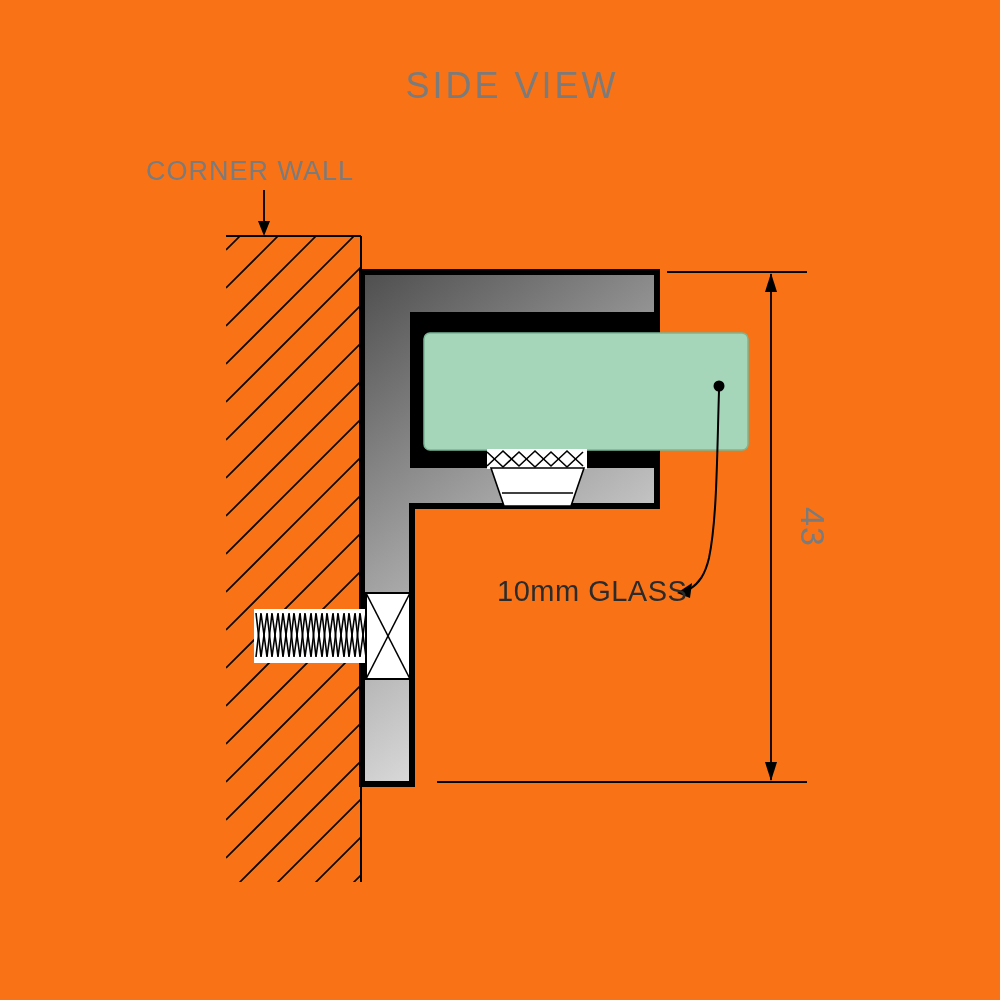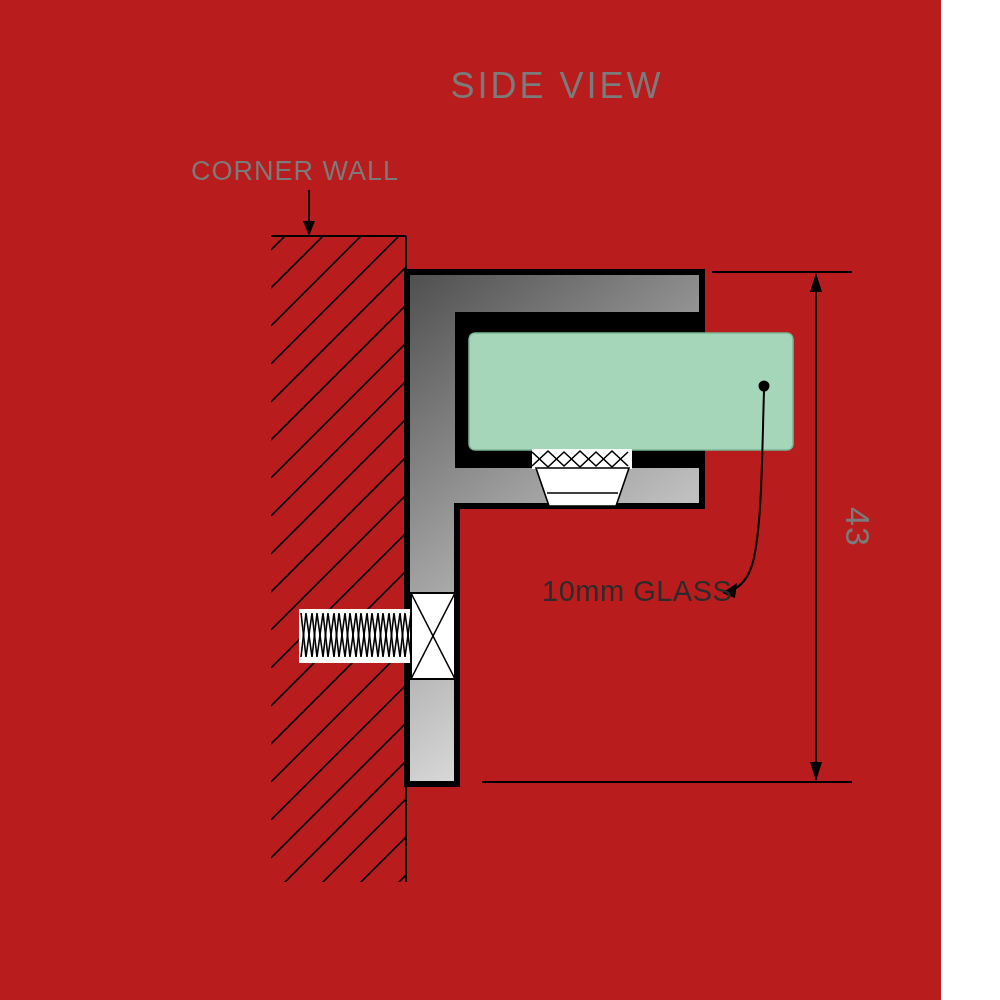--- a/index.html
+++ b/index.html
@@ -1,23 +1,22 @@
 <!DOCTYPE html>
 <html><head>
 <meta charset="utf-8">
 <style>
   html, body { margin: 0; padding: 0; background: #ffffff; }
   #canvas {
     position: relative;
-    width: 896px;
+    width: 1000px;
     height: 1000px;
-    background: #b91c1c;
+    background: #f97316;
     overflow: hidden;
     font-family: "Liberation Sans", sans-serif;
-    padding-left: 45px;
   }
   svg { display: block; }
   text {
     font-family: "Liberation Sans", "DejaVu Sans", sans-serif;
   }
   .thin  { stroke: #000000; stroke-width: 1.8; fill: none; }
   .hatch { stroke: #000000; stroke-width: 1.6; fill: none; }
   .wallline { stroke: #000000; stroke-width: 2; fill: none; }
   .heavy { stroke: #000000; stroke-width: 6; }
   .detail { stroke: #000000; stroke-width: 1.6; fill: none; }

